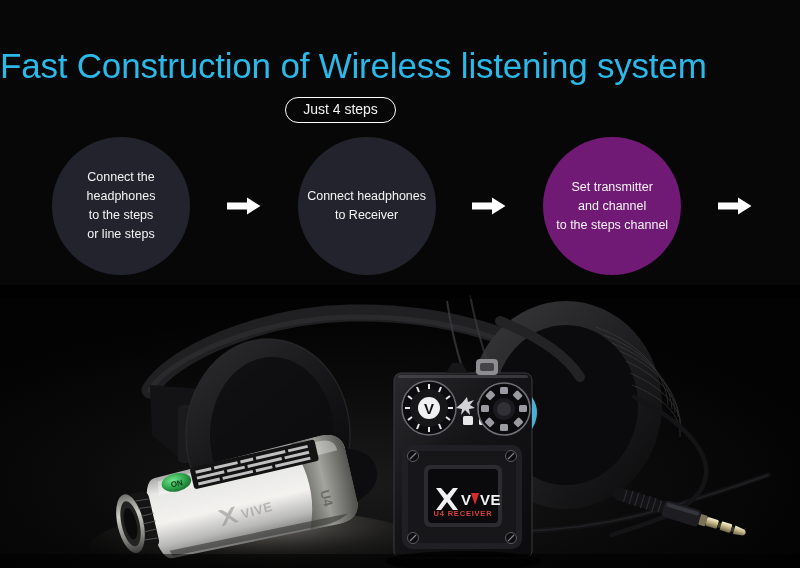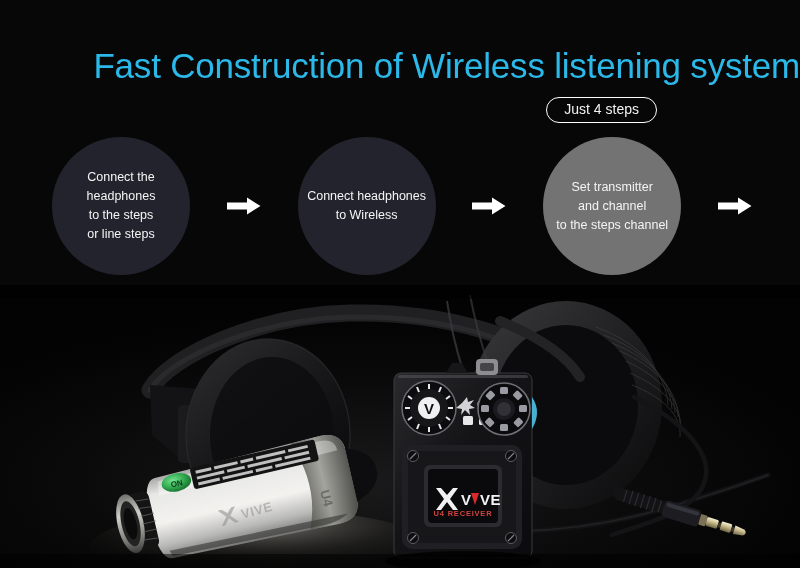--- a/index.html
+++ b/index.html
@@ -13,32 +13,32 @@
 
   
   #page {
     position:relative; width:800px; height:568px;
     background:#070707; overflow:hidden;
   }
 
   
   #title {
     position:absolute; left:0; top:46px; width:800px;
-    text-align:right;
+    text-align:left;
     font-size:35px; line-height:40px;
     letter-spacing:-0.2px;
     font-weight:400;
     color:#2bb9ea;
     white-space:nowrap;
   }
 
   
   #badge-wrap {
-    position:absolute; left:0; top:97px; width:657px;
-    display:flex; justify-content:flex-end;
+    position:absolute; left:12px; top:97px; width:657px;
+    display:flex; justify-content:center;
   }
   #badge {
     border:1px solid #ffffff;
     border-radius:13px;
     padding:3px 17px 4px 17px;
     color:#f2f2f2;
     font-size:14px; line-height:17px;
     background:transparent;
     white-space:nowrap;
   }
@@ -49,21 +49,21 @@
     width:700px; height:146px;
     display:flex; align-items:center; justify-content:space-between;
   }
   .step-circle {
     width:138px; height:138px; flex:0 0 138px;
     border-radius:50%;
     background:#23232e;
     display:flex; align-items:center; justify-content:center;
     position:relative;
   }
-  .step-circle.c3 { background:#737373;justify-content:center; }
+  .step-circle.c3 { background:#701a75;justify-content:center; }
   .step-circle.c4 { background:#23232d; }
   .step-text {
     color:#f4f4f4;
     font-size:12.5px;
     line-height:19px;
     text-align:center;
     white-space:nowrap;
     position:relative;
     z-index:2;
   }
@@ -106,21 +106,21 @@
 
     <div class="arrow">
       <svg width="34" height="18" viewBox="0 0 34 18" xmlns="http://www.w3.org/2000/svg">
         <path d="M0 5.5 H20 V0.5 L33.5 9 L20 17.5 V12.5 H0 Z" fill="#ffffff"></path>
       </svg>
     </div>
 
     <div class="step-circle c2">
       <div class="step-text">
         <span>Connect headphones</span><br>
-        <span>to Wireless</span>
+        <span>to Receiver</span>
       </div>
     </div>
 
     <div class="arrow">
       <svg width="34" height="18" viewBox="0 0 34 18" xmlns="http://www.w3.org/2000/svg">
         <path d="M0 5.5 H20 V0.5 L33.5 9 L20 17.5 V12.5 H0 Z" fill="#ffffff"></path>
       </svg>
     </div>
 
     <div class="step-circle c3">

